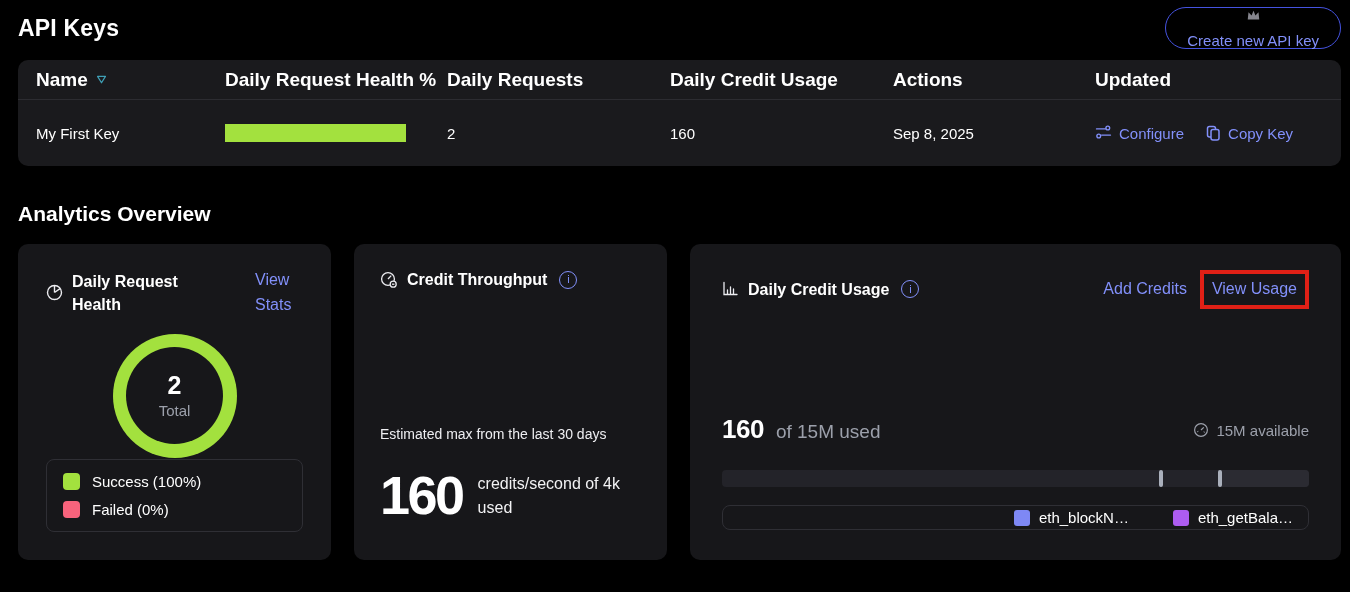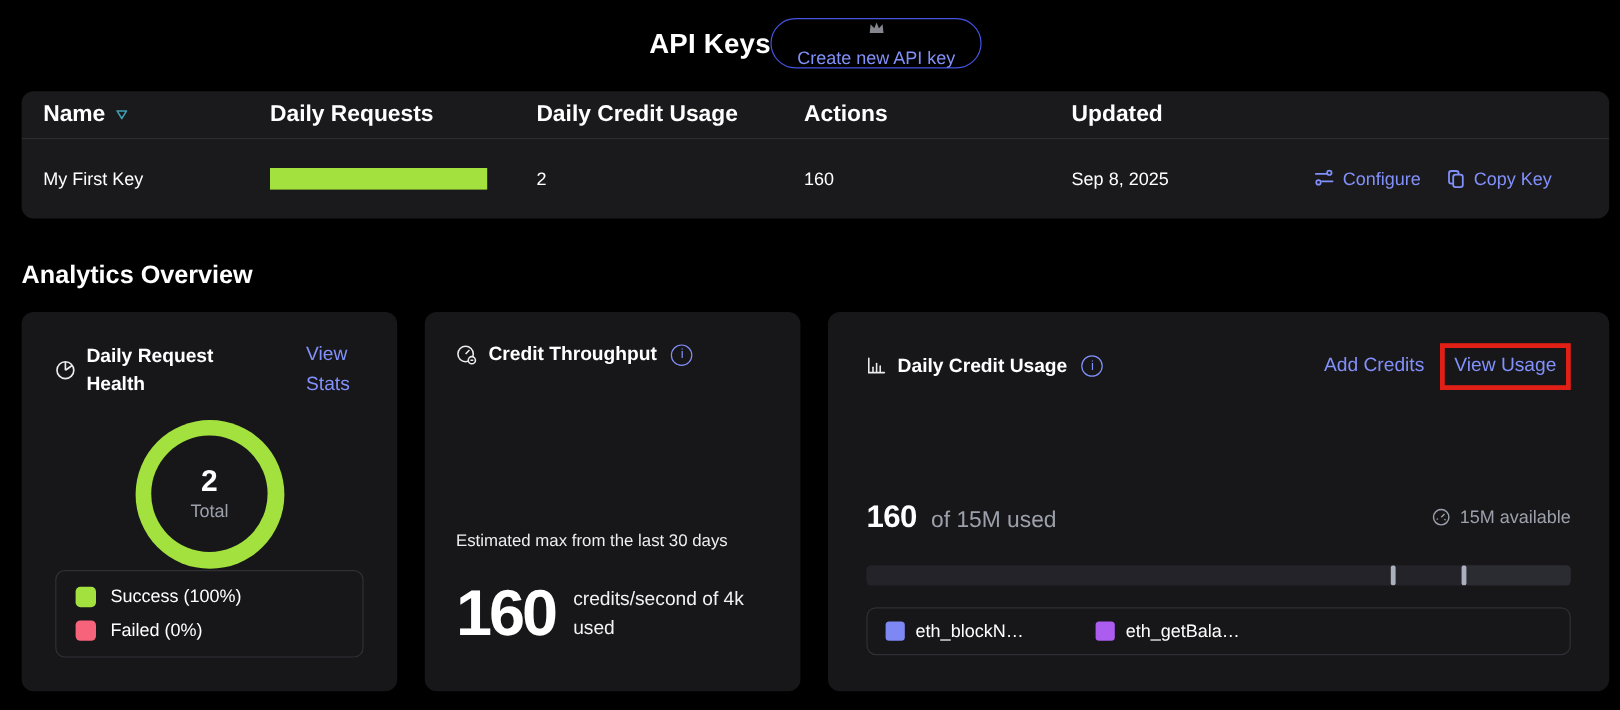--- a/index.html
+++ b/index.html
@@ -22,21 +22,21 @@
   *{box-sizing:border-box;}
   html,body{margin:0;padding:0;}
   body{
     width:1350px;height:592px;overflow:hidden;
     background:var(--page-bg);
     color:#ffffff;
     font-family:"Liberation Sans",sans-serif;
     -webkit-font-smoothing:antialiased;
   }
   
-  .top-row{display:flex;justify-content:center;align-items:center;padding:16px 9px 20px 18px;height:76px;}
+  .top-row{display:flex;justify-content:space-between;align-items:center;padding:16px 9px 20px 18px;height:60px;}
   .page-title{font-size:23px;font-weight:700;margin:0;letter-spacing:.2px;}
   .create-btn{
     display:flex;align-items:center;gap:11px;height:42px;padding:0 21px;
     background:transparent;border:1px solid var(--border-blue);border-radius:21px;
     color:var(--link);font-size:15px;font-family:inherit;cursor:pointer;flex-direction:column;
   }
   .create-btn svg{display:block;}
   
   .table{margin:0 9px 0 18px;background:var(--table-bg);border-radius:10px;overflow:hidden;}
   .thead,.trow{display:grid;grid-template-columns:189px 222px 223px 223px 202px 1fr;align-items:center;padding:0 18px;}
@@ -83,21 +83,21 @@
   
   .usage-links{margin-left:auto;display:flex;align-items:center;gap:13px;justify-content:flex-end;}
   .highlight-box{border:4px solid var(--annotation-red);padding:3px 8px;}
   .usage-stat-row{display:flex;align-items:baseline;margin-top:auto;}
   .usage-num{font-size:26px;font-weight:700;letter-spacing:-.5px;}
   .usage-suffix{font-size:19px;color:var(--muted);margin-left:12px;}
   .usage-available{margin-left:auto;display:flex;align-items:center;gap:7px;color:var(--muted);font-size:15px;}
   .usage-bar{position:relative;height:17px;background:#232329;border-radius:4px;margin-top:25px;overflow:hidden;}
   .bar-seg{position:absolute;top:0;right:0;height:100%;background:#2b2b32;}
   .bar-tick{position:absolute;top:0;width:4px;height:100%;background:var(--tick);border-radius:2px;}
-  .usage-legend{margin-top:18px;border:1px solid var(--box-border);border-radius:8px;height:40px;display:flex;align-items:center;padding:0 15px;gap:60px;}
+  .usage-legend{margin-top:18px;border:1px solid var(--box-border);border-radius:8px;height:25px;display:flex;align-items:center;padding:0 15px;gap:44px;justify-content:flex-end;}
   .usage-legend .legend-item{font-size:15px;gap:9px;}
   .usage-legend .sw{width:16px;height:16px;border-radius:3px;}
 </style>
 </head>
 <body>
 
 <div class="top-row">
   <h1 class="page-title">API Keys</h1>
   <button class="create-btn">
     <span class="head-icon">
@@ -112,20 +112,21 @@
 <div class="table">
   <div class="thead">
     <div class="th">
       <span>Name</span>
       <span style="display:flex;">
         <svg width="11" height="9" viewBox="0 0 12 10">
             <path d="M1.6 1.6 h8.8 L6 8.6 Z" fill="none" stroke="#3f9fb5" stroke-width="1.4" stroke-linejoin="round"></path>
           </svg>
       </span>
     </div>
+    <div class="th">Daily Request Health %</div>
     <div class="th">Daily Requests</div>
     <div class="th">Daily Credit Usage</div>
     <div class="th">Actions</div>
     <div class="th">Updated</div>
   </div>
   <div class="trow">
     <div>My First Key</div>
     <div>
       <div class="health-track">
         <div class="health-fill" style="width: 100%;"></div>

